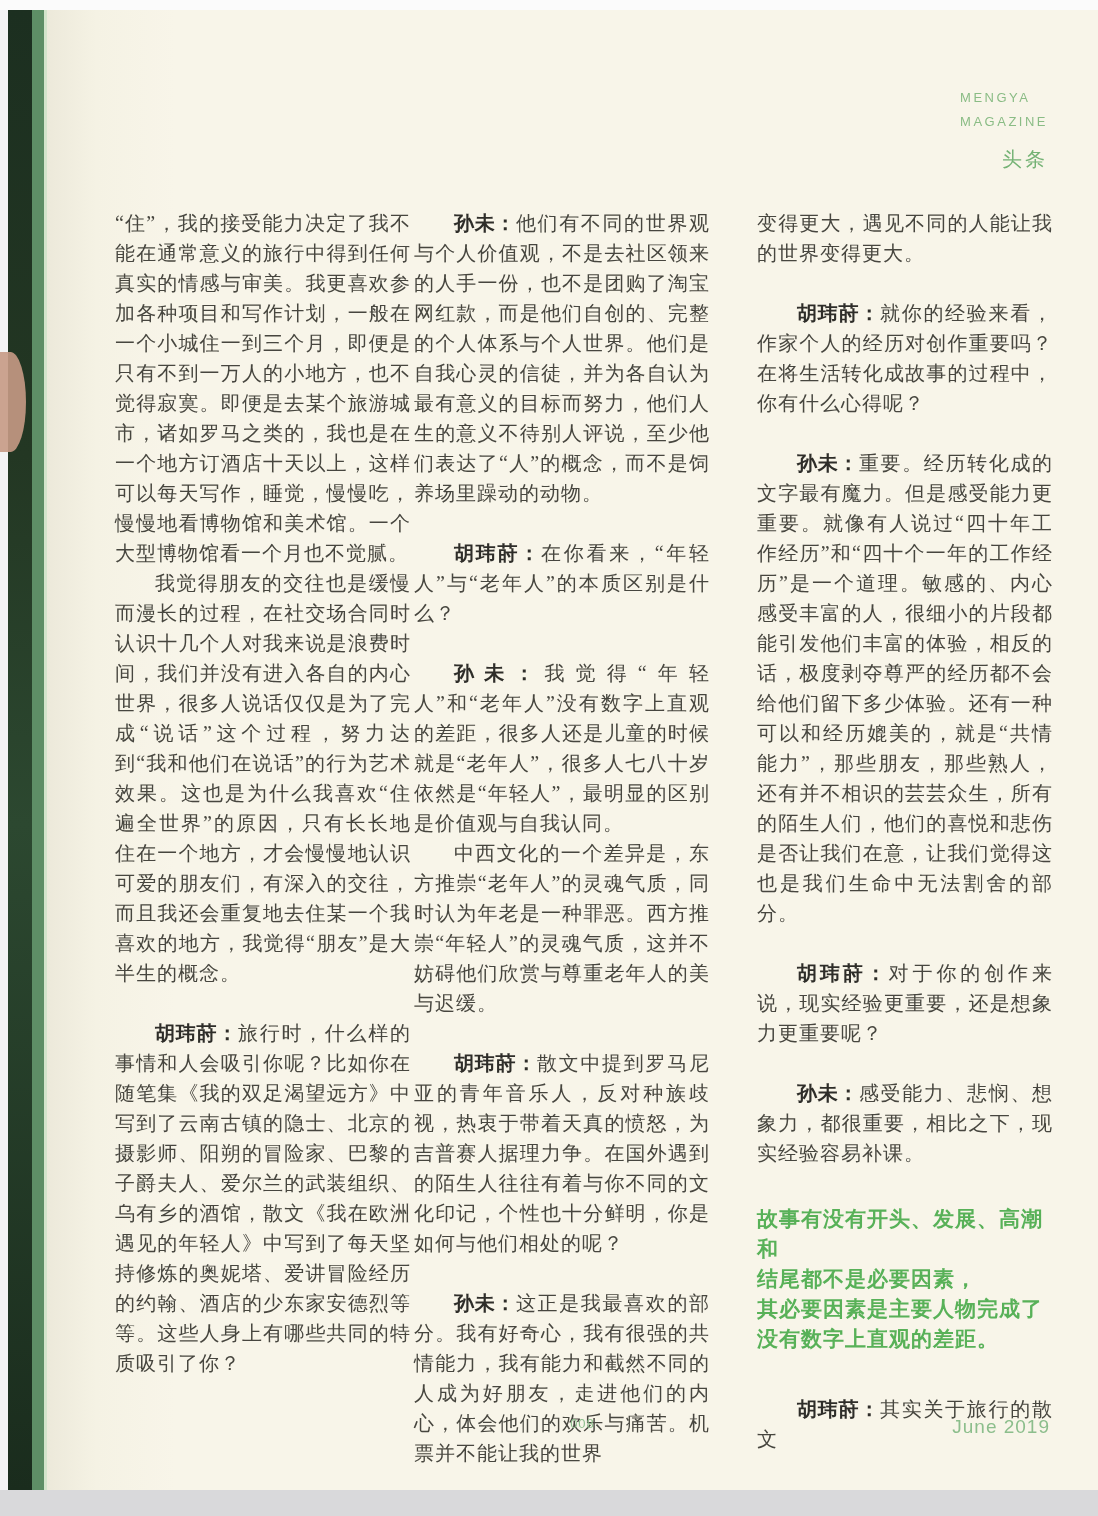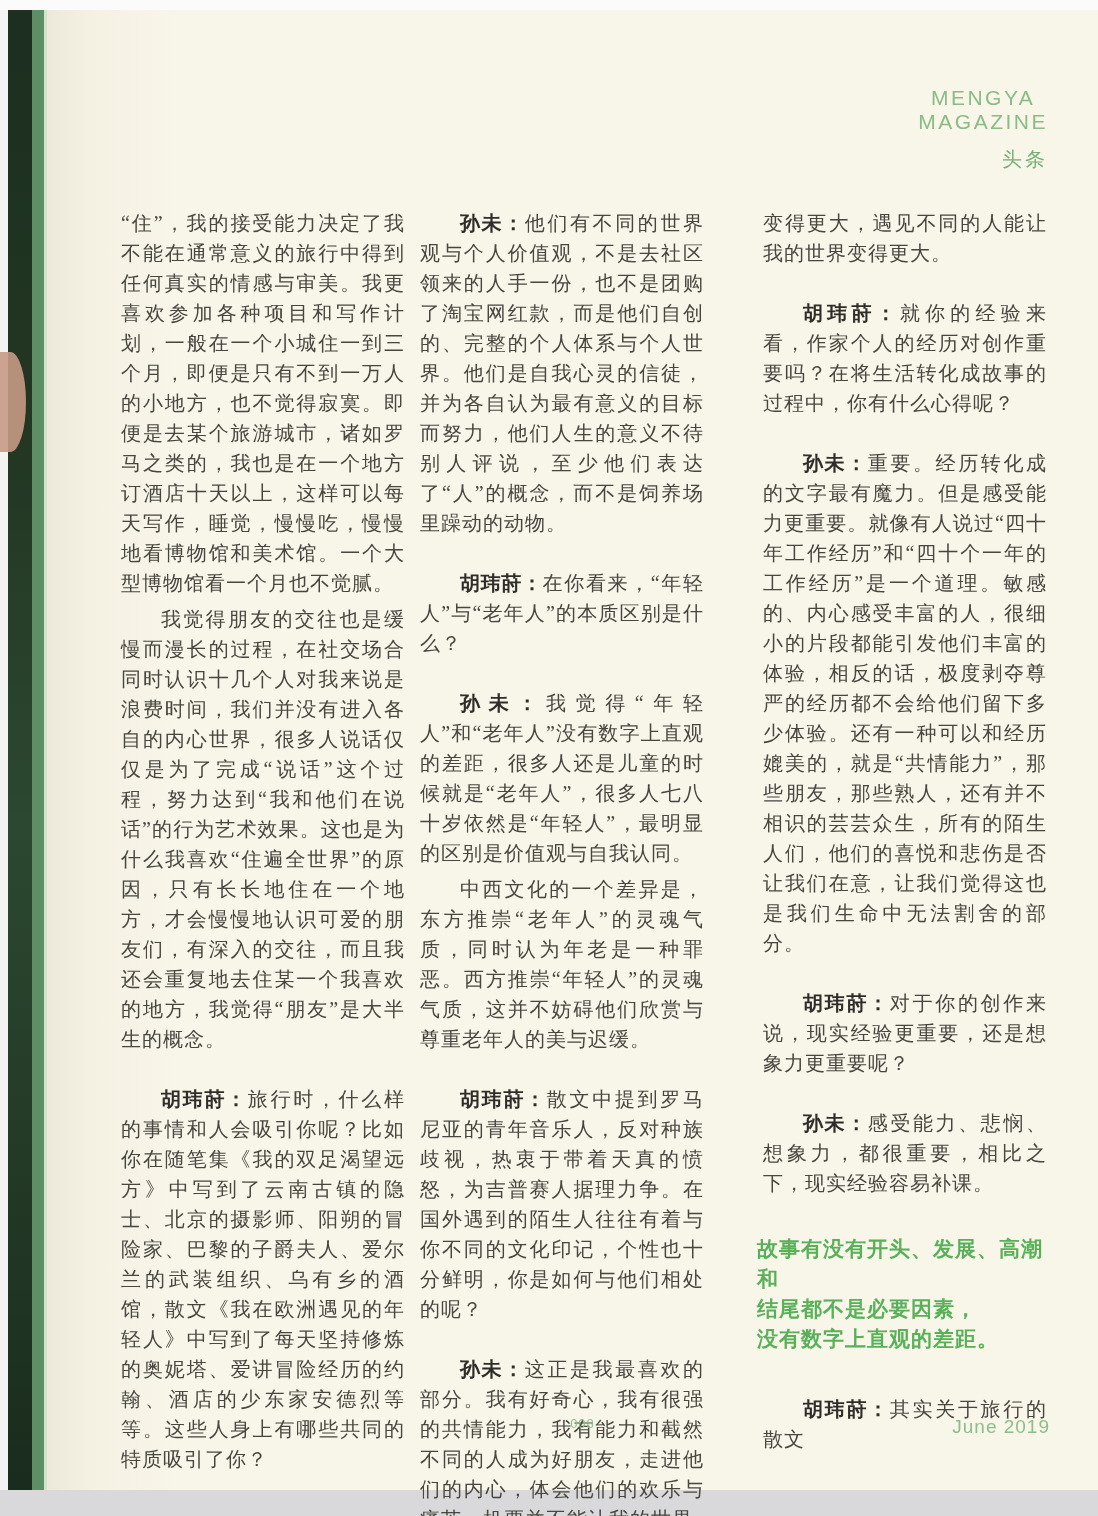--- a/index.html
+++ b/index.html
@@ -10,31 +10,31 @@
         background:linear-gradient(90deg,#ece9da 0px,#f5f2e4 50px,var(--page-bg,#f8f5e9) 130px);}
   .spine-dark{position:absolute;left:8px;top:10px;width:24px;height:1480px;
         background:linear-gradient(180deg,#1c2f20,var(--spine-dark,#233723) 30%,#2c4830 55%,#1a2c1d 100%);}
   .spine-green{position:absolute;left:32px;top:10px;width:12px;height:1480px;background:var(--spine-green,#5e8e66);}
   .spine-light{position:absolute;left:44px;top:10px;width:3px;height:1480px;background:#d3e4cb;}
   .photo-top{position:absolute;left:0;top:0;width:1098px;height:10px;background:#fbfbfb;}
   .photo-bottom{position:absolute;left:0;top:1490px;width:1098px;height:26px;background:#d9d9db;}
   .finger{position:absolute;left:0;top:352px;width:26px;height:100px;background:var(--finger,#c79a85);
         border-radius:0 60% 60% 0 / 0 50% 50% 0;opacity:.9;}
   
-  .brand{position:absolute;top:86px;right:50px;text-align:center;
+  .brand{position:absolute;top:86px;right:50px;text-align:left;
         font-family:"Liberation Sans","DejaVu Sans",sans-serif;
-        color:var(--brand-green,#8abc85);font-size:21px;letter-spacing:2.5px;line-height:24px;}
+        color:var(--brand-green,#8abc85);font-size:13px;letter-spacing:2.5px;line-height:24px;}
   .section{position:absolute;top:146px;right:50px;text-align:right;
         font-family:Liberation Serif, serif;
         color:var(--section-green,#74b274);font-size:20px;letter-spacing:3px;}
   
   .col{position:absolute;top:208px;width:296px;font-size:20px;line-height:30px;letter-spacing:1px;
        color:var(--ink,#47463f);text-align:justify;word-break:break-all;}
   .col1{left:115px}.col2{left:414px}.col3{left:757px}
-  .col p{margin:6px;}
+  .col p{margin:0;}
   p.indent{text-indent:2em;}
   p.qa{text-indent:2em;margin-top:30px;}
   .col p:first-child{margin-top:0;}
   .speaker{font-weight:bold;color:var(--ink-dark,#2e2d29);
         font-family:"Liberation Sans","DejaVu Sans",sans-serif;letter-spacing:0;}
   .quote{margin:36px 0 40px 0;text-align:left;text-indent:0;
         font-family:"Liberation Sans","DejaVu Sans",sans-serif;font-weight:bold;
         color:var(--quote-green,#58b158);font-size:21px;line-height:30px;letter-spacing:1px;}
   
   .footer-num{position:absolute;top:1416px;left:115px;width:935px;text-align:center;
@@ -79,20 +79,21 @@
 
   <div class="col col3">
     <p class="body">变得更大，遇见不同的人能让我的世界变得更大。</p>
     <p class="qa"><span class="speaker">胡玮莳：</span><span>就你的经验来看，作家个人的经历对创作重要吗？在将生活转化成故事的过程中，你有什么心得呢？</span></p>
     <p class="qa"><span class="speaker">孙未：</span><span>重要。经历转化成的文字最有魔力。但是感受能力更重要。就像有人说过“四十年工作经历”和“四十个一年的工作经历”是一个道理。敏感的、内心感受丰富的人，很细小的片段都能引发他们丰富的体验，相反的话，极度剥夺尊严的经历都不会给他们留下多少体验。还有一种可以和经历媲美的，就是“共情能力”，那些朋友，那些熟人，还有并不相识的芸芸众生，所有的陌生人们，他们的喜悦和悲伤是否让我们在意，让我们觉得这也是我们生命中无法割舍的部分。</span></p>
     <p class="qa"><span class="speaker">胡玮莳：</span><span>对于你的创作来说，现实经验更重要，还是想象力更重要呢？</span></p>
     <p class="qa"><span class="speaker">孙未：</span><span>感受能力、悲悯、想象力，都很重要，相比之下，现实经验容易补课。</span></p>
     <div class="quote">
       <div>故事有没有开头、发展、高潮和</div>
       <div>结尾都不是必要因素，</div>
+      <div>其必要因素是主要人物完成了</div>
       <div>没有数字上直观的差距。</div>
     </div>
     <p class="qa"><span class="speaker">胡玮莳：</span><span>其实关于旅行的散文</span></p>
   </div>
 
   <div class="footer-num">008</div>
   <div class="footer-date">June 2019</div>
 </div>
 
 </body></html>

